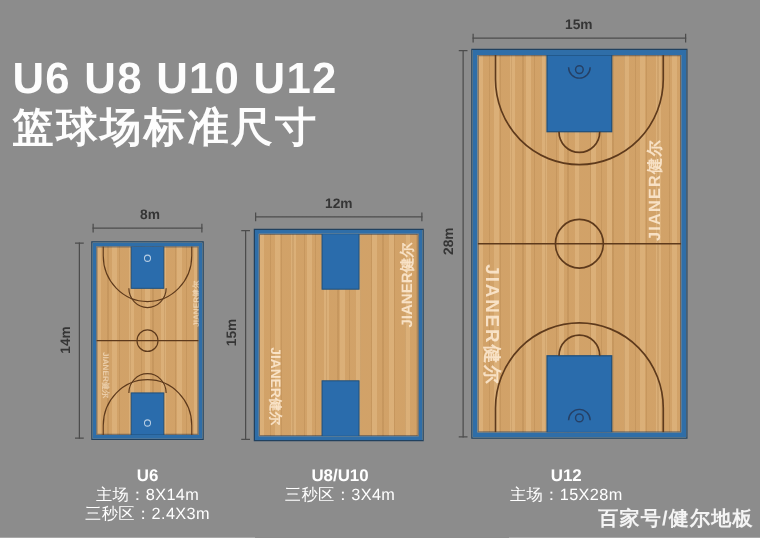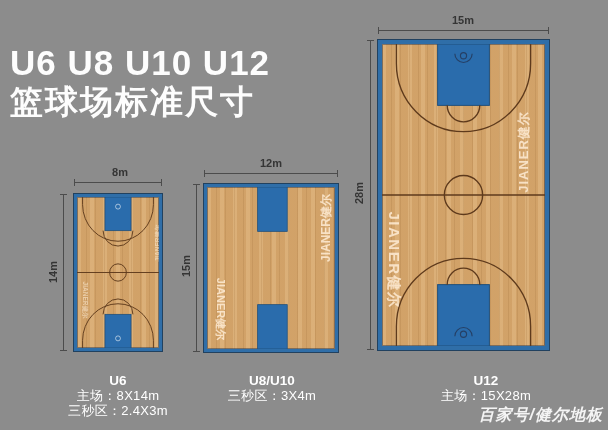--- a/index.html
+++ b/index.html
@@ -40,21 +40,21 @@
   .dim-label{position:absolute;font-size:11px;font-weight:700;color:#353535;transform:translateX(-50%);white-space:nowrap;}
   .dim-label.rot{transform:translate(-50%,-50%) rotate(-90deg);}
 
   
   .caption{position:absolute;top:360px;width:160px;text-align:center;color:#ffffff;line-height:15px;margin-top:13px;}
   .cap-title{font-size:13.5px;font-weight:700;}
   .cap-line{font-size:13px;font-weight:400;letter-spacing:0.3px;}
 
   
   .credit{position:absolute;right:5px;top:405px;font-size:16px;font-weight:600;
-    color:#f4f4f4;letter-spacing:1px;font-style:italic;}
+    color:#f4f4f4;letter-spacing:1px;}
 </style>
 </head>
 <body>
 
 <div class="page">
 
   <div class="title">
     <div class="title-l1">U6 U8 U10 U12</div>
     <div class="title-l2">篮球场标准尺寸</div>
   </div>
@@ -131,20 +131,20 @@
     <div class="cap-title">U6</div>
     <div class="cap-line">主场：8X14m</div>
     <div class="cap-line">三秒区：2.4X3m</div>
   </div>
 
   <div class="caption" style="left:192px;">
     <div class="cap-title">U8/U10</div>
     <div class="cap-line">三秒区：3X4m</div>
   </div>
 
-  <div class="caption" style="left:406px;">
+  <div class="caption" style="left:373px;">
     <div class="cap-title">U12</div>
     <div class="cap-line">主场：15X28m</div>
   </div>
 
   <div class="credit">百家号/健尔地板</div>
 
 </div>
 
 </body></html>

